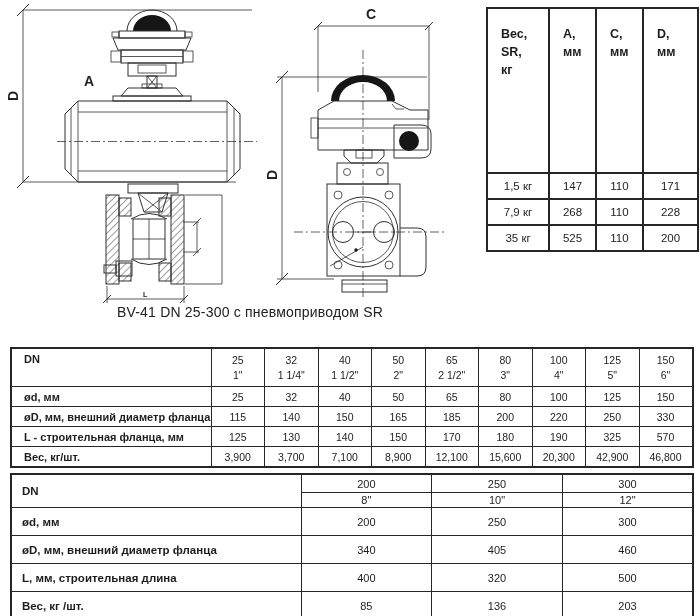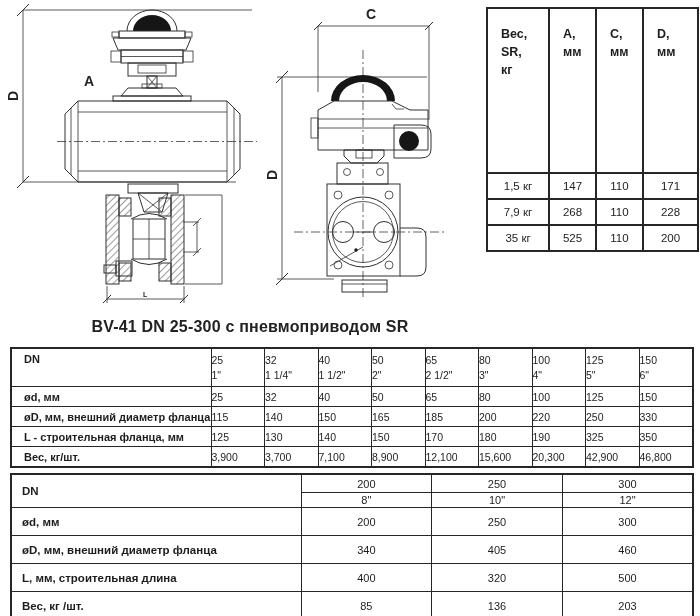--- a/index.html
+++ b/index.html
@@ -1,32 +1,32 @@
 <!DOCTYPE html>
 <html><head>
 <meta charset="utf-8">
 <style>
   html,body{margin:0;padding:0;background:#fff;}
   .sheet{position:relative;width:700px;height:616px;background:#ffffff;overflow:hidden;
          font-family:"Liberation Sans",sans-serif;color:#1d1d1d;}
   .drawing{position:absolute;left:0;top:0;}
-  .caption{position:absolute;left:30px;top:318px;width:440px;text-align:center;
-           font-size:16px;font-weight:bold;letter-spacing:.2px;color:#222;}
+  .caption{position:absolute;left:30px;top:304px;width:440px;text-align:center;
+           font-size:14px;font-weight:normal;letter-spacing:.2px;color:#222;}
   table{border-collapse:collapse;background:#fff;}
   
   .wt{position:absolute;left:486px;top:7px;table-layout:fixed;border:2px solid #262626;}
   .wt th,.wt td{border:2px solid #262626;overflow:hidden;}
   .wt th{height:147px;vertical-align:top;text-align:left;padding:16px 2px 0 13px;
          font-size:12.5px;line-height:1.45;white-space:pre-line;font-weight:bold;}
   .wt td{height:24px;text-align:center;font-size:11.5px;padding:0;}
   
   .t1{position:absolute;left:10px;top:347px;table-layout:fixed;border:2px solid #262626;font-size:10.5px;}
   .t1 td{border:1.5px solid #262626;height:19px;padding:0;overflow:hidden;}
   .t1 .lab{text-align:left;padding-left:12px;font-weight:bold;font-size:11px;}
-  .t1 .val{text-align:left;}
+  .t1 .val{text-align:center;}
   .t1 .dnrow td{height:33px;}
   .t1 .dnlab{vertical-align:top;padding-top:4px;}
   .t1 .d2{line-height:15px;}
   
   .t2{position:absolute;left:10px;top:473px;table-layout:fixed;border:2px solid #262626;font-size:11px;}
   .t2 td{border:1.5px solid #262626;padding:0;overflow:hidden;}
   .t2 .lab{text-align:left;padding-left:10px;font-weight:bold;font-size:11.5px;}
   .t2 .val{text-align:center;}
   .t2 .r1 td{height:17px;}
   .t2 .r2 td{height:14px;}
@@ -338,21 +338,21 @@
     <tr>
       <td class="lab">L - строительная фланца, мм</td>
       <td class="val">125</td>
       <td class="val">130</td>
       <td class="val">140</td>
       <td class="val">150</td>
       <td class="val">170</td>
       <td class="val">180</td>
       <td class="val">190</td>
       <td class="val">325</td>
-      <td class="val">350</td>
+      <td class="val">570</td>
     </tr>
     <tr>
       <td class="lab">Вес, кг/шт.</td>
       <td class="val">3,900</td>
       <td class="val">3,700</td>
       <td class="val">7,100</td>
       <td class="val">8,900</td>
       <td class="val">12,100</td>
       <td class="val">15,600</td>
       <td class="val">20,300</td>

